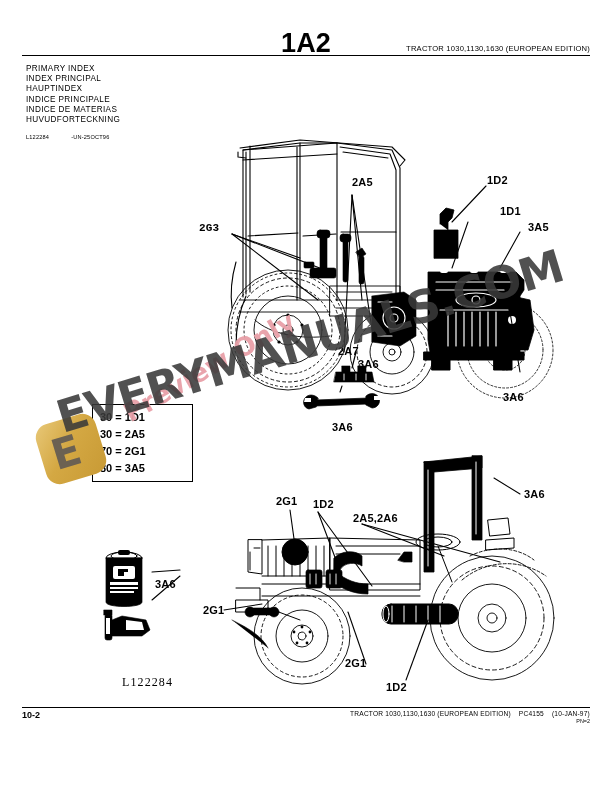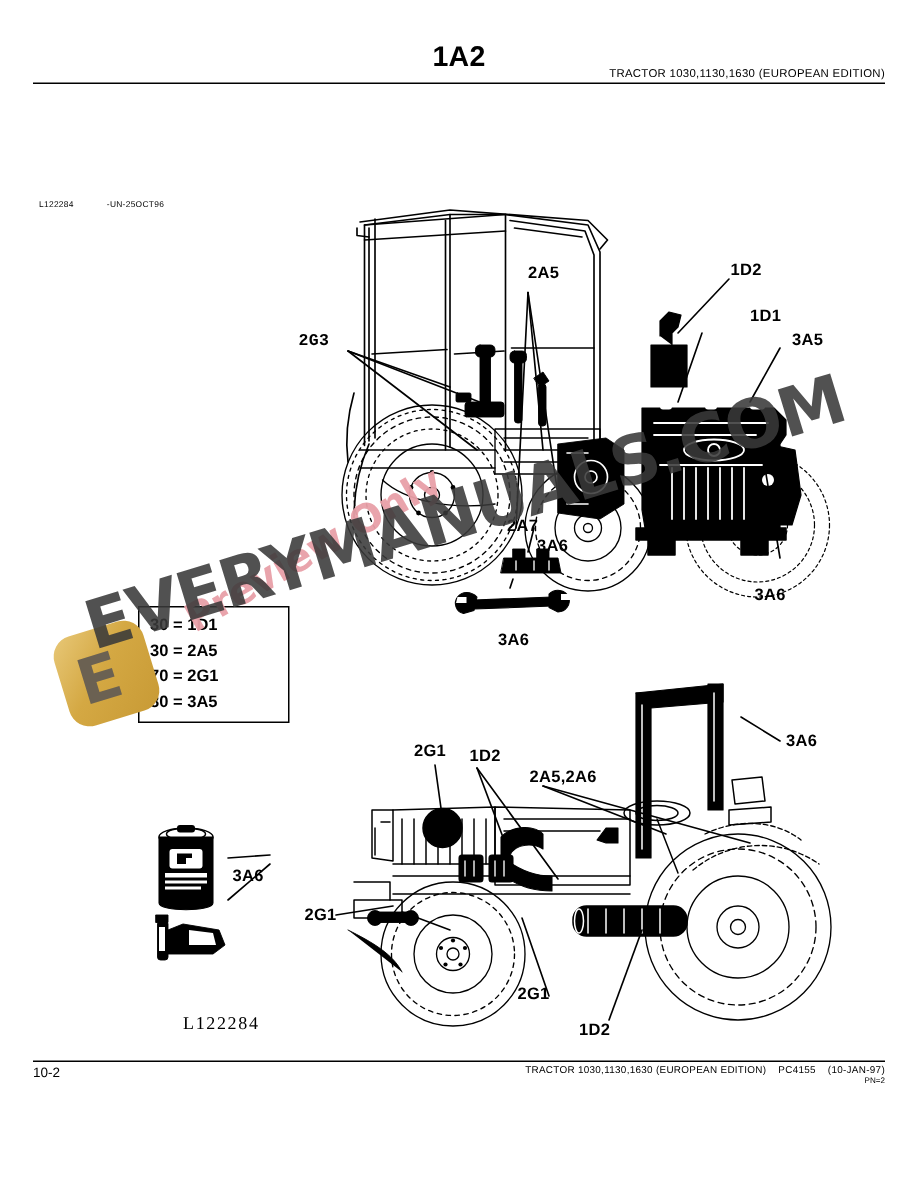--- a/index.html
+++ b/index.html
@@ -23,21 +23,21 @@
     height: 792px;
   }
 
   
   .page-code {
     position: absolute;
     left: 0;
     right: 0;
     top: 28px;
     text-align: center;
-    font-size: 19px;
+    font-size: 27px;
     font-weight: bold;
     letter-spacing: 0.2px;
   }
   .header-right {
     position: absolute;
     right: 22px;
     top: 44px;
     font-size: 7.6px;
     letter-spacing: 0.2px;
     white-space: nowrap;
@@ -114,21 +114,21 @@
     right: 22px;
     top: 707px;
     height: 1px;
     background: #000;
   }
   .footer-page {
     position: absolute;
     left: 22px;
     top: 710px;
     font-size: 9px;
-    font-weight: normal;
+    font-weight: bold;
   }
   .footer-right {
     position: absolute;
     right: 22px;
     top: 710px;
     font-size: 6.6px;
     letter-spacing: 0.2px;
     text-align: right;
     white-space: nowrap;
   }
@@ -207,20 +207,28 @@
 </style>
 </head>
 <body>
 
 <div class="page">
 
   <div class="page-code">1A2</div>
   <div class="header-right">TRACTOR 1030,1130,1630 (EUROPEAN EDITION)</div>
   <div class="header-rule"></div>
 
+  <div class="index-block">
+    <div>PRIMARY INDEX</div>
+    <div>INDEX PRINCIPAL</div>
+    <div>HAUPTINDEX</div>
+    <div>INDICE PRINCIPALE</div>
+    <div>INDICE DE MATERIAS</div>
+    <div>HUVUDFORTECKNING</div>
+  </div>
   <div class="index-caption">
     <span>L122284</span><span class="gap"></span><span>-UN-25OCT96</span>
   </div>
 
   <svg class="illus" viewBox="0 0 612 792">
     <g fill="none" stroke="#000" stroke-width="1" stroke-linejoin="round" stroke-linecap="round">
 
       <g stroke-width="1.1">
         <path d="M243 150 L243 297 M243 150 L300 143 L337 143 L337 300"></path>
         <path d="M246 152 L246 294"></path>

